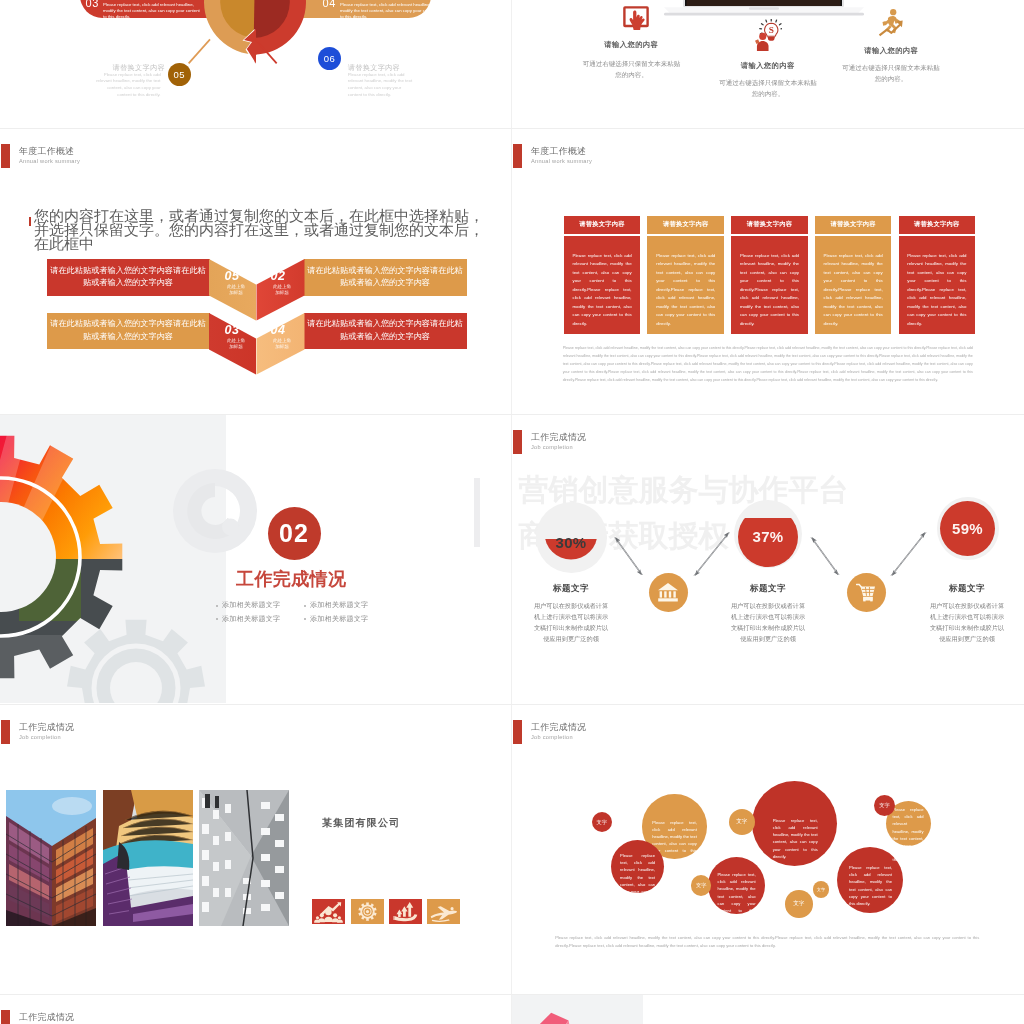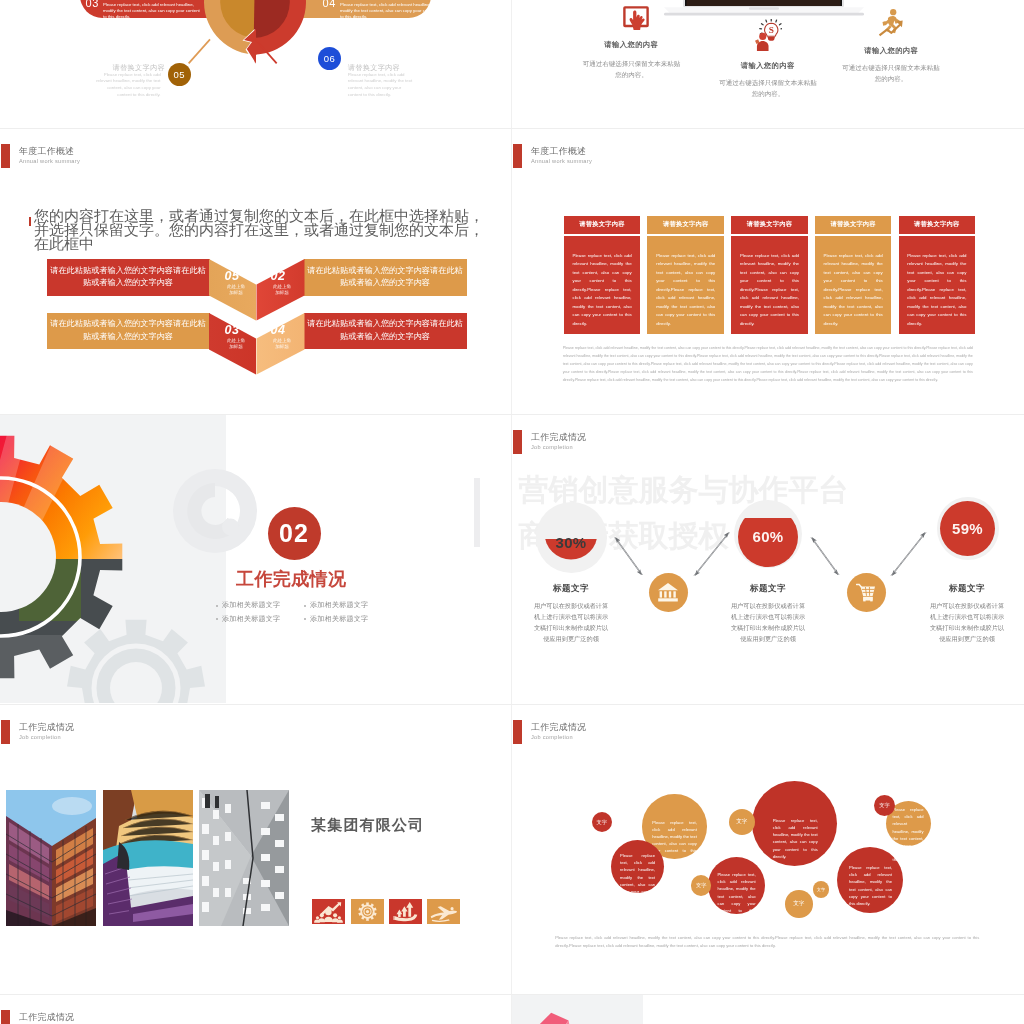--- a/index.html
+++ b/index.html
@@ -57,21 +57,21 @@
 
 .s6 .pring{position:absolute;border-radius:50%;background:#f1f1f1;}
 .s6 .pn{position:absolute;font-weight:bold;font-size:15px;width:80px;text-align:center;letter-spacing:.3px;}
 .s6 .ic{position:absolute;width:39px;height:39px;border-radius:50%;background:#dd9a4a;display:flex;align-items:center;justify-content:center;}
 .s6 .st{position:absolute;font-size:8.6px;font-weight:bold;color:#4a4a4a;width:110px;text-align:center;letter-spacing:.4px;}
 .s6 .sb{position:absolute;font-size:6.2px;line-height:10.9px;color:#7b7b7b;width:76px;text-align:center;}
 .s6 .wm{position:absolute;color:#f0f0f0;font-weight:bold;white-space:nowrap;}
 
 
 .s7 .ph{position:absolute;top:85.3px;width:90px;height:135.6px;overflow:hidden;}
-.s7 .cn{position:absolute;left:311px;top:110.5px;font-size:15px;font-weight:bold;color:#5b5b5b;letter-spacing:1.2px;}
+.s7 .cn{position:absolute;left:322px;top:110.5px;font-size:10px;font-weight:bold;color:#5b5b5b;letter-spacing:1.2px;}
 .s7 .bd{position:absolute;left:316.6px;top:133.5px;width:177.6px;font-size:7.3px;line-height:12.5px;color:#8e8e8e;text-align:justify;}
 .s7 .sq{position:absolute;top:194px;width:33px;height:25px;}
 
 
 .s8 .bub{position:absolute;border-radius:50%;display:flex;align-items:center;justify-content:center;color:#fff;box-sizing:border-box;text-align:center;}
 .s8 .btx{position:absolute;color:#fff;text-align:justify;}
 .s8 .fnote{position:absolute;left:43.2px;top:228.5px;width:424px;font-size:4.1px;line-height:8.5px;color:#a6a6a6;text-align:justify;}
 
 </style>
 </head>
@@ -381,21 +381,21 @@
 
    <div class="pring" style="left:222px;top:85px;width:68px;height:68px;"></div>
    <svg style="position:absolute;left:224px;top:90px;" width="64" height="64" viewBox="0 0 64 64">
           <defs>
             <clipPath id="c60">
               <circle cx="32" cy="32" r="30"></circle>
             </clipPath>
           </defs>
           <rect x="0" y="13" width="64" height="51" fill="#cc3a2c" clip-path="url(#c60)"></rect>
         </svg>
-   <div class="pn" style="left:216px;top:113px;color:#fdf3f1;">60%</div>
+   <div class="pn" style="left:216px;top:113px;color:#fdf3f1;">37%</div>
    <div class="st" style="left:201px;top:168px;">标题文字</div>
    <div class="sb" style="left:218px;top:186px;">用户可以在投影仪或者计算机上进行演示也可以将演示文稿打印出来制作成胶片以便应用到更广泛的领</div>
 
    <div class="pring" style="left:424.5px;top:82px;width:62.5px;height:62.5px;"></div>
    <div class="pring" style="left:428px;top:85.5px;width:55px;height:55px;background:#cc3a2c;"></div>
    <div class="pn" style="left:415.5px;top:105px;color:#fdf3f1;">59%</div>
    <div class="st" style="left:400px;top:168px;">标题文字</div>
    <div class="sb" style="left:417px;top:186px;">用户可以在投影仪或者计算机上进行演示也可以将演示文稿打印出来制作成胶片以便应用到更广泛的领</div>
 
    <svg style="position:absolute;left:90px;top:110px;" width="330" height="75" viewBox="0 0 330 75">

